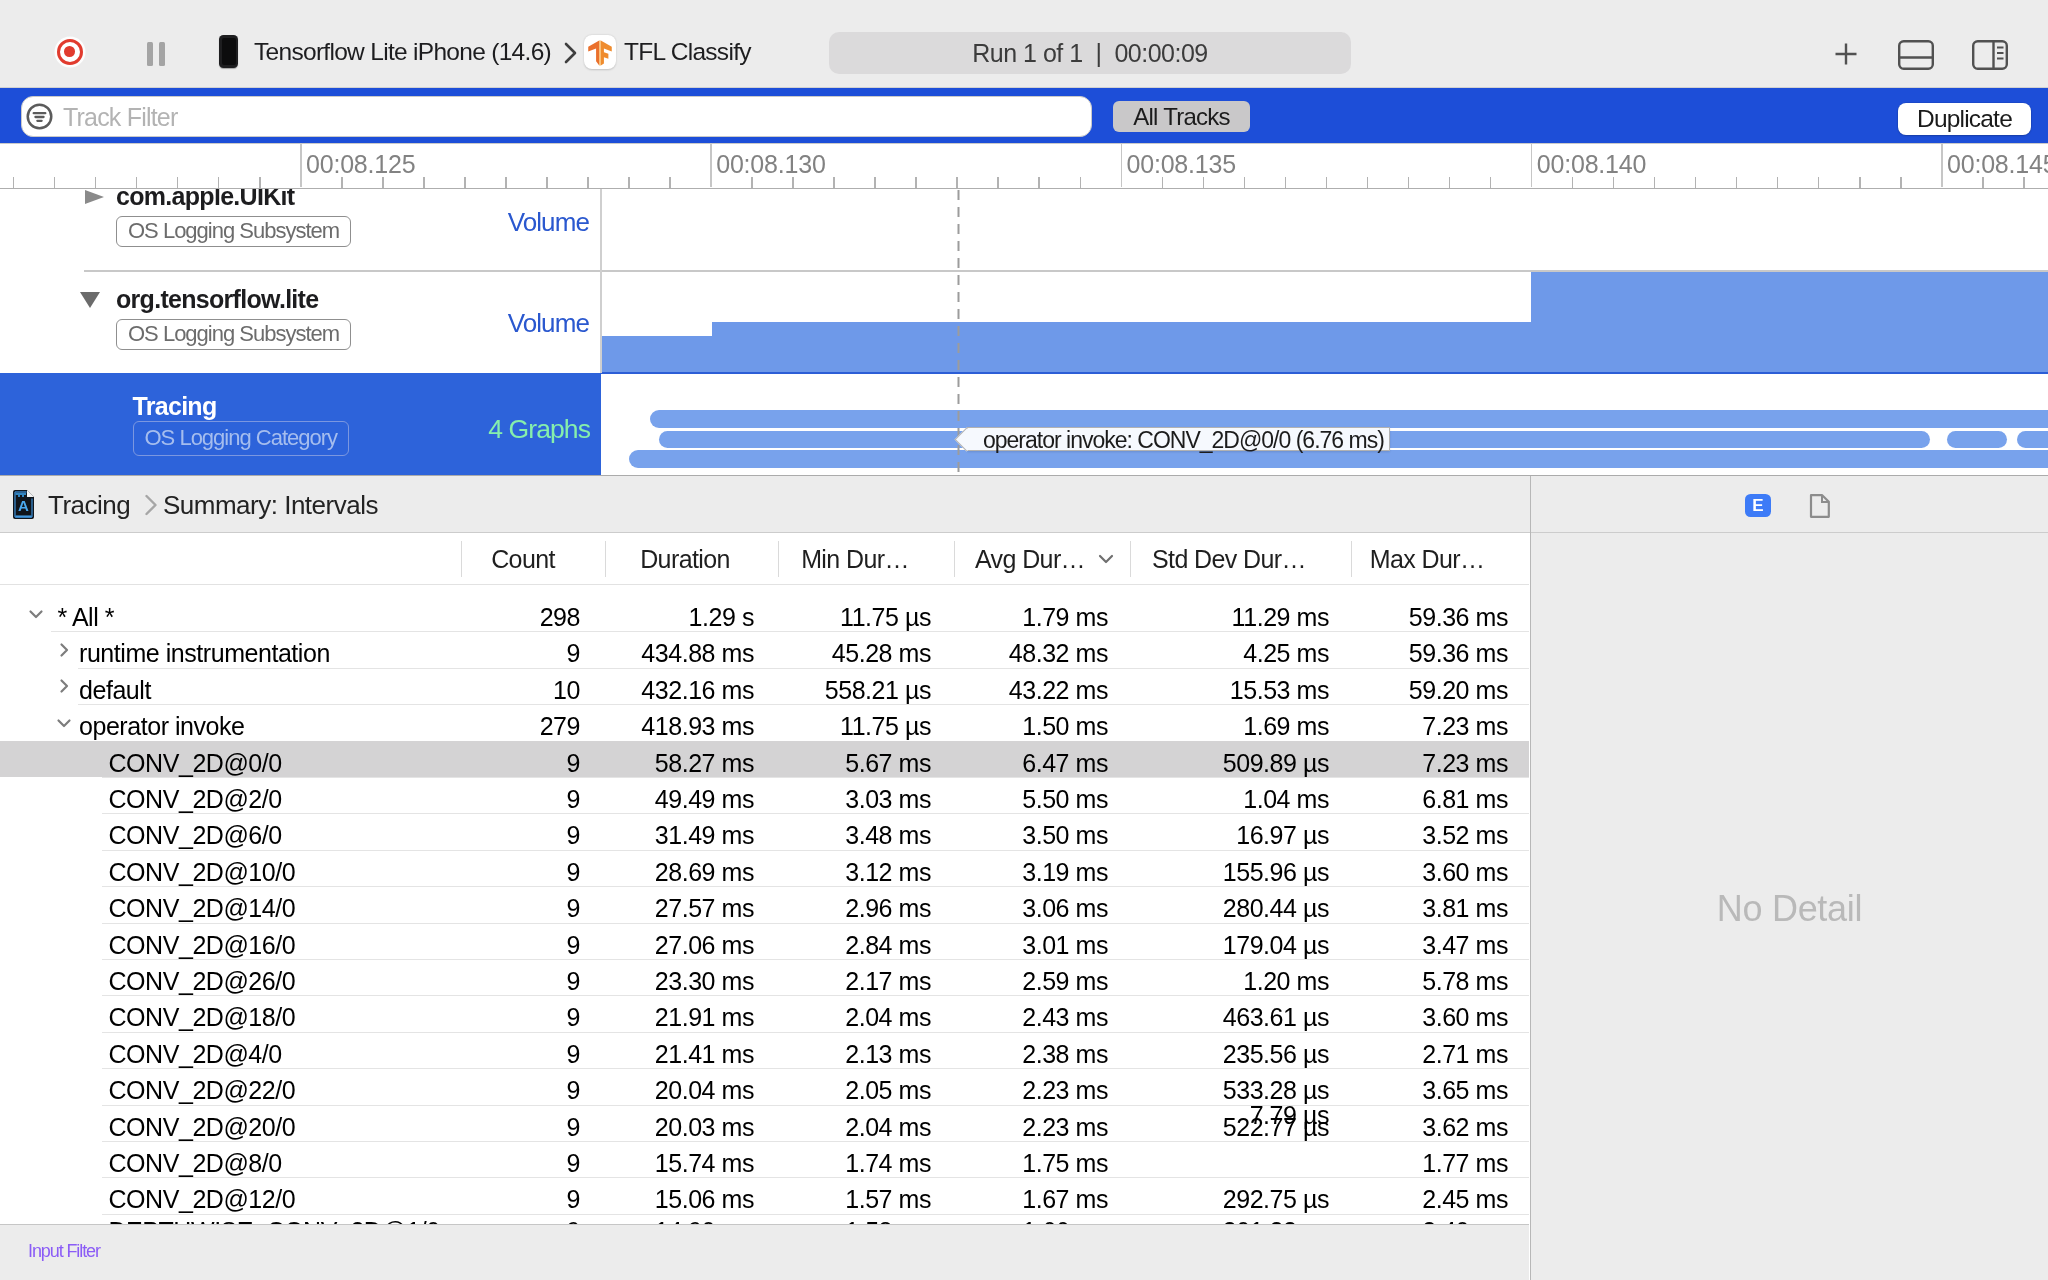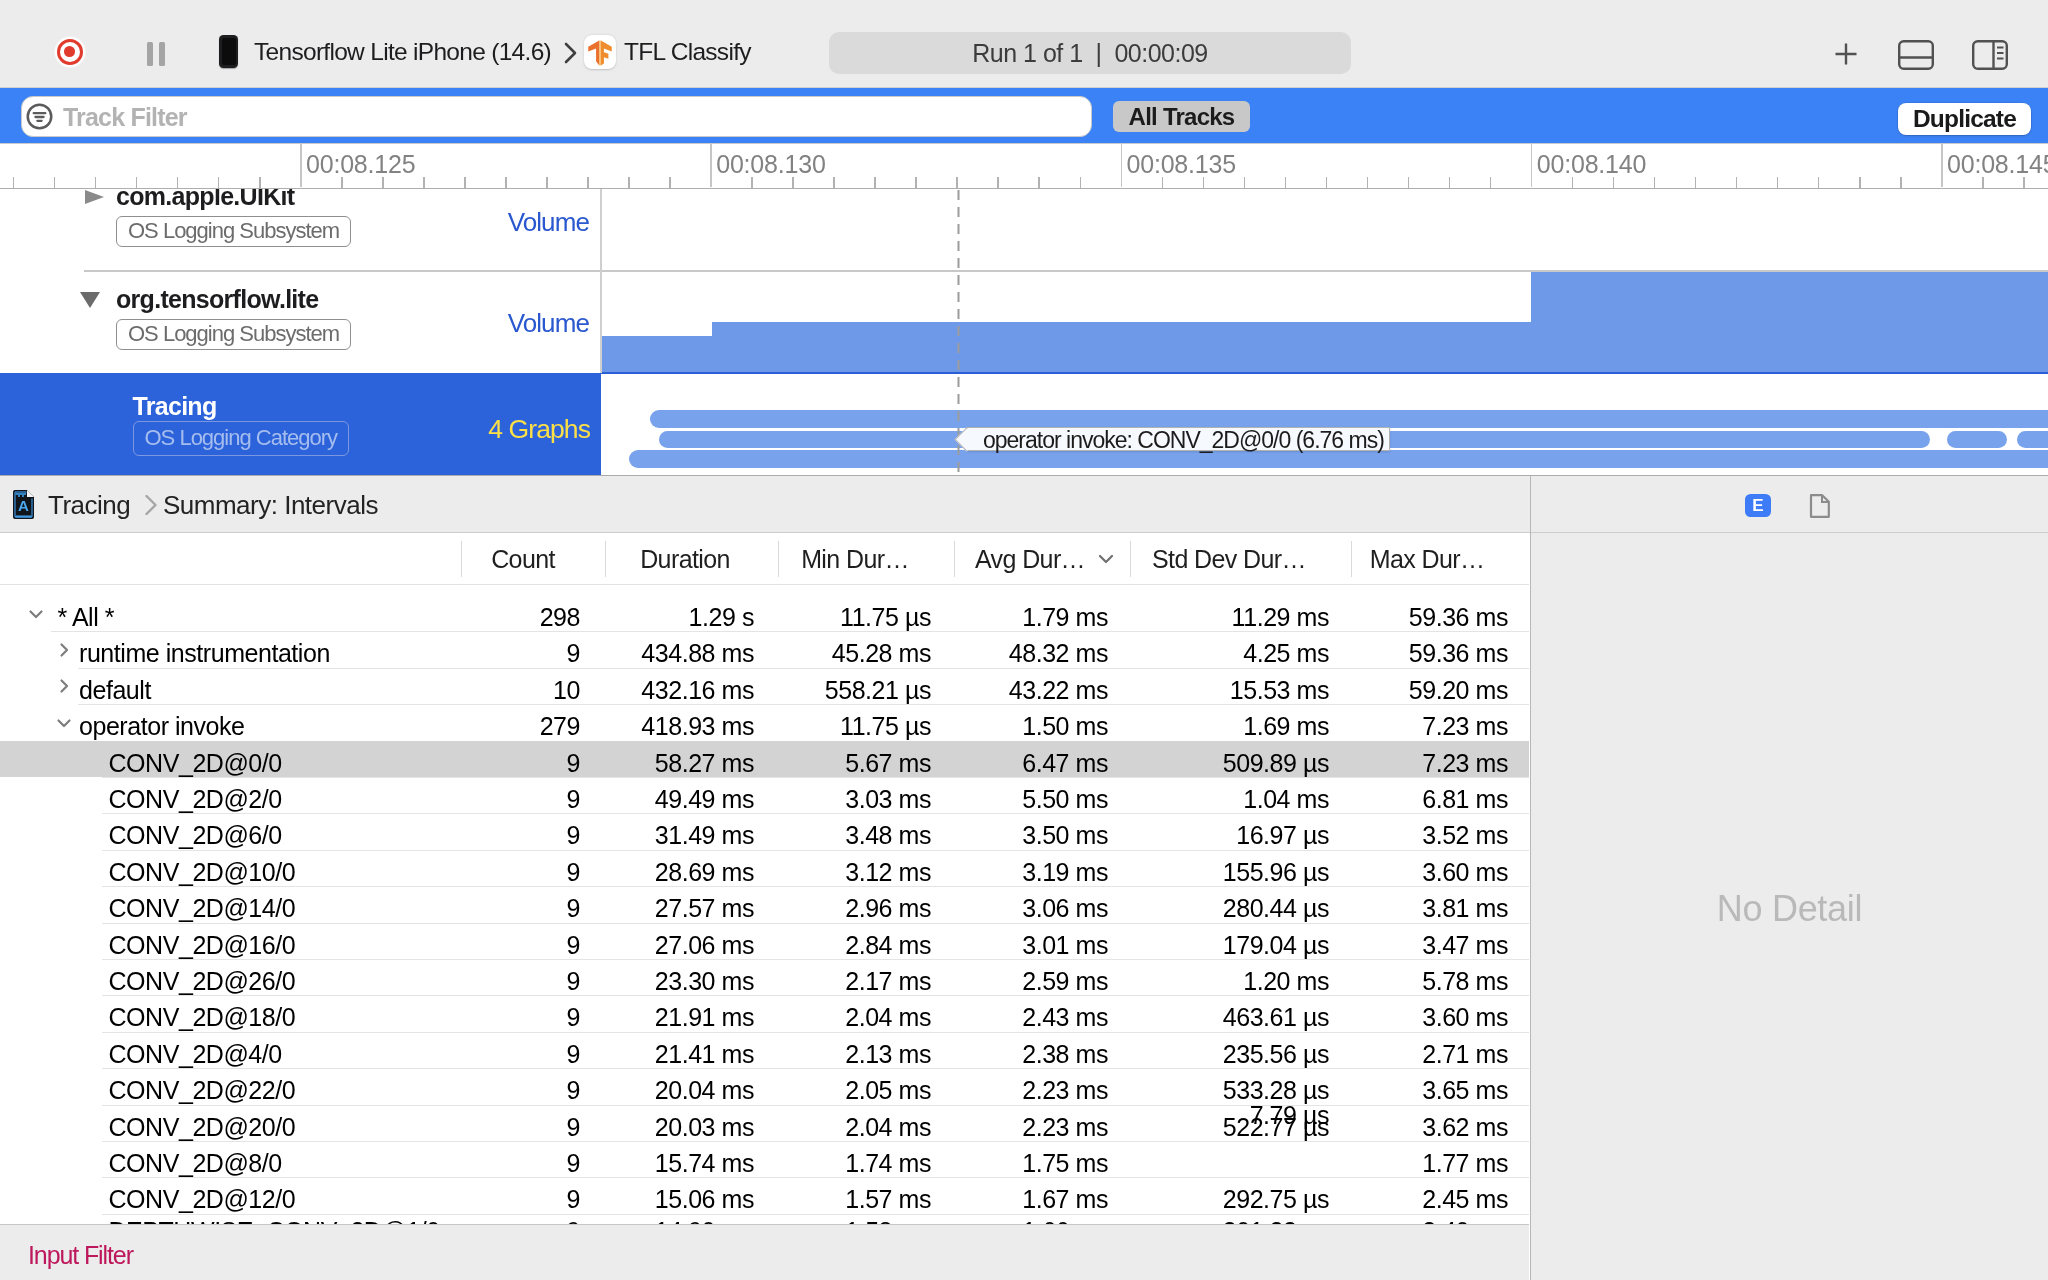--- a/index.html
+++ b/index.html
@@ -12,21 +12,21 @@
 #rec .dot { position:absolute; left:4.45px; top:4.45px; width:10.7px; height:10.7px; background:#e13b2e; border-radius:50%; }
 .pausebar { position:absolute; top:42px; width:6.3px; height:23.5px; background:#a4a4a4; border-radius:1.5px; }
 #iphone { position:absolute; left:219px; top:35px; width:19px; height:33px; background:#1e1e20; border-radius:4.5px; box-shadow:0 1px 1px rgba(0,0,0,.3); }
 #iphone:before { content:""; position:absolute; left:2.5px; top:3px; width:14px; height:27px; background:#0c0c0d; border-radius:2px; }
 .tbtext { position:absolute; top:38px; height:27px; line-height:27px; font-size:24.5px; color:#1d1d1f; letter-spacing:-0.7px; white-space:pre; }
 #tflicon { position:absolute; left:584px; top:35px; width:32px; height:34px; background:#fff; border-radius:8px; box-shadow:0 0.5px 2px rgba(0,0,0,.18); }
 #runbox { position:absolute; left:829px; top:32px; width:522px; height:42px; background:#dbdadb; border-radius:10px; text-align:center; line-height:42px; font-size:25px; color:#3c3c3c; letter-spacing:-0.5px; }
 .tico { position:absolute; top:40px; }
 
 
-#filterrow { position:absolute; left:0; top:88px; width:2048px; height:56px; background:#3b82f6; border-bottom:1px solid #cacaca;font-weight:bold; }
+#filterrow { position:absolute; left:0; top:88px; width:2048px; height:56px; background:#1d4ed8; border-bottom:1px solid #cacaca; }
 #trackfilter { position:absolute; left:21px; top:8px; width:1071px; height:41px; background:#fff; border:1.5px solid #c9c9c9; border-radius:12px; }
 .filtericon { position:absolute; width:27px; height:27px; }
 #trackfilter span { position:absolute; left:41px; top:6px; font-size:25px; color:#b3b3b3; letter-spacing:-0.8px; }
 #alltracks { position:absolute; left:1113px; top:13px; width:137px; height:31px; background:#c9c8c9; border-radius:6px; text-align:center; line-height:31px; font-size:24px; color:#1c1c1c; letter-spacing:-0.75px; }
 #duplicate { position:absolute; left:1898px; top:15px; width:133px; height:32px; background:#fff; border-radius:8px; box-shadow:0 0 0 0.5px rgba(0,0,0,.12), 0 1px 2px rgba(0,0,0,.18); text-align:center; line-height:32px; font-size:24.5px; color:#1a1a1a; letter-spacing:-0.8px; }
 
 
 #ruler { position:absolute; left:0; top:144px; width:2048px; height:45px; background:#fff; border-bottom:1px solid #aeaeae; overflow:hidden; }
 .tick { position:absolute; bottom:0; width:1.5px; height:11px; background:#b2b2b2; }
 .majline { position:absolute; top:0; width:1.5px; height:43px; background:#c6c6c6; }
@@ -36,21 +36,21 @@
 #tracks { position:absolute; left:0; top:189px; width:2048px; height:286px; background:#fff; overflow:hidden; }
 .trackdiv { position:absolute; left:84px; width:1964px; height:1.5px; background:#c8c8c8; }
 #colline { position:absolute; left:600px; top:0; width:1.5px; height:184px; background:#cfcfcf; }
 .ttitle { position:absolute; font-size:25px; font-weight:700; color:#1d1d1f; letter-spacing:-0.7px; }
 .badge { position:absolute; height:31px; border:1.5px solid #8f8f8f; border-radius:6px; font-size:22px; color:#6c6c6c; line-height:28px; padding:0 11px; letter-spacing:-1.0px; }
 .vollabel { position:absolute; font-size:26px; color:#2a58cf; letter-spacing:-0.9px; text-align:right; width:120px; }
 .tri { position:absolute; width:0; height:0; }
 #tracing-hdr { position:absolute; left:0; top:184px; width:601px; height:101.5px; background:#2d63da; }
 #tracing-hdr .ttitle { color:#fff; }
 #tracing-hdr .badge { border-color:#7b97e0; color:#a5bdee; }
-#tracing-hdr .vollabel { color:#fde047; }
+#tracing-hdr .vollabel { color:#86efac; }
 .volseg { position:absolute; background:#6e99e9; }
 #volbase { position:absolute; left:601px; top:182.5px; width:1447px; height:2.5px; background:#2c5ed6; }
 .bar { position:absolute; height:17.5px; background:#78a2ec; border-radius:9px; }
 #tooltip { position:absolute; left:967px; top:238px; width:423px; height:24px; background:#f6f9fe; border:1.5px solid #b2b2b2; box-shadow:0 1px 2px rgba(0,0,0,.12); }
 #tooltip .txt { position:absolute; left:15px; top:-1px; font-size:23px; color:#1c1c1c; letter-spacing:-1.0px; white-space:pre; }
 #tooltip .notch { position:absolute; left:-10px; top:3.2px; width:17px; height:17px; background:#f6f9fe; border-left:1.5px solid #b2b2b2; border-bottom:1.5px solid #b2b2b2; transform:rotate(45deg); }
 #trackbottom { position:absolute; left:0; top:474.5px; width:2048px; height:1.5px; background:#ababab; }
 
 
 #crumb { position:absolute; left:0; top:476px; width:2048px; height:57px; background:#ececec; border-bottom:1px solid #cccccc; }
@@ -70,21 +70,21 @@
 .hl { position:absolute; left:0; width:1529px; background:#d4d3d4; }
 .tchev { position:absolute; }
 
 
 #split { position:absolute; left:1529.5px; top:476px; width:1.5px; height:804px; background:#b7b7b7; }
 #rpanel { position:absolute; left:1531px; top:533px; width:517px; height:747px; background:#ececec; }
 #nodetail { position:absolute; left:0; top:358px; width:517px; text-align:center; font-size:36px; color:#b9b9b9; letter-spacing:-0.3px; line-height:36px; }
 
 
 #botbar { position:absolute; left:0; top:1223.5px; width:1529px; height:56.5px; background:#ececec; border-top:1.5px solid #c6c6c6; }
-#botbar .lab { position:absolute; left:28px; top:16px; font-size:25px; color:#be185d; letter-spacing:-1.1px; }
+#botbar .lab { position:absolute; left:28px; top:16px; font-size:18px; color:#8b5cf6; letter-spacing:-1.1px; }
 #detailfilter { position:absolute; left:172px; top:9px; width:478px; height:41px; border:1.5px solid #c3c3c3; border-radius:20px; }
 #detailfilter span { position:absolute; left:46px; top:5px; font-size:25px; color:#9b9b9b; letter-spacing:-0.8px; }
 </style>
 </head>
 <body>
 
 <div id="toolbar">
   <div id="rec">
       <div class="dot"></div>
     </div>

